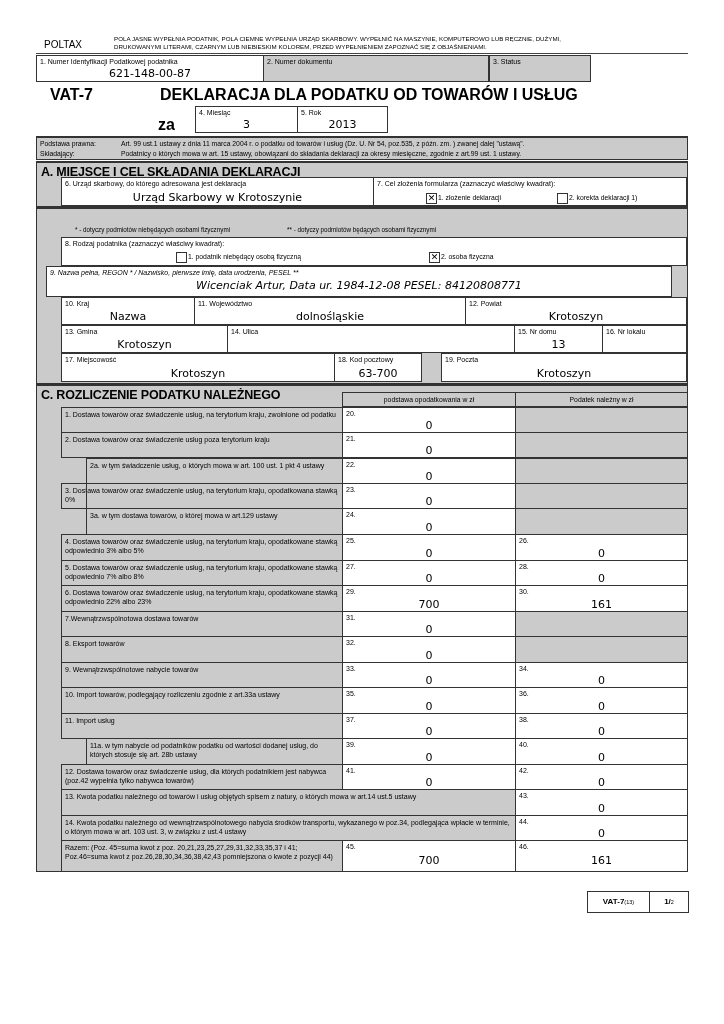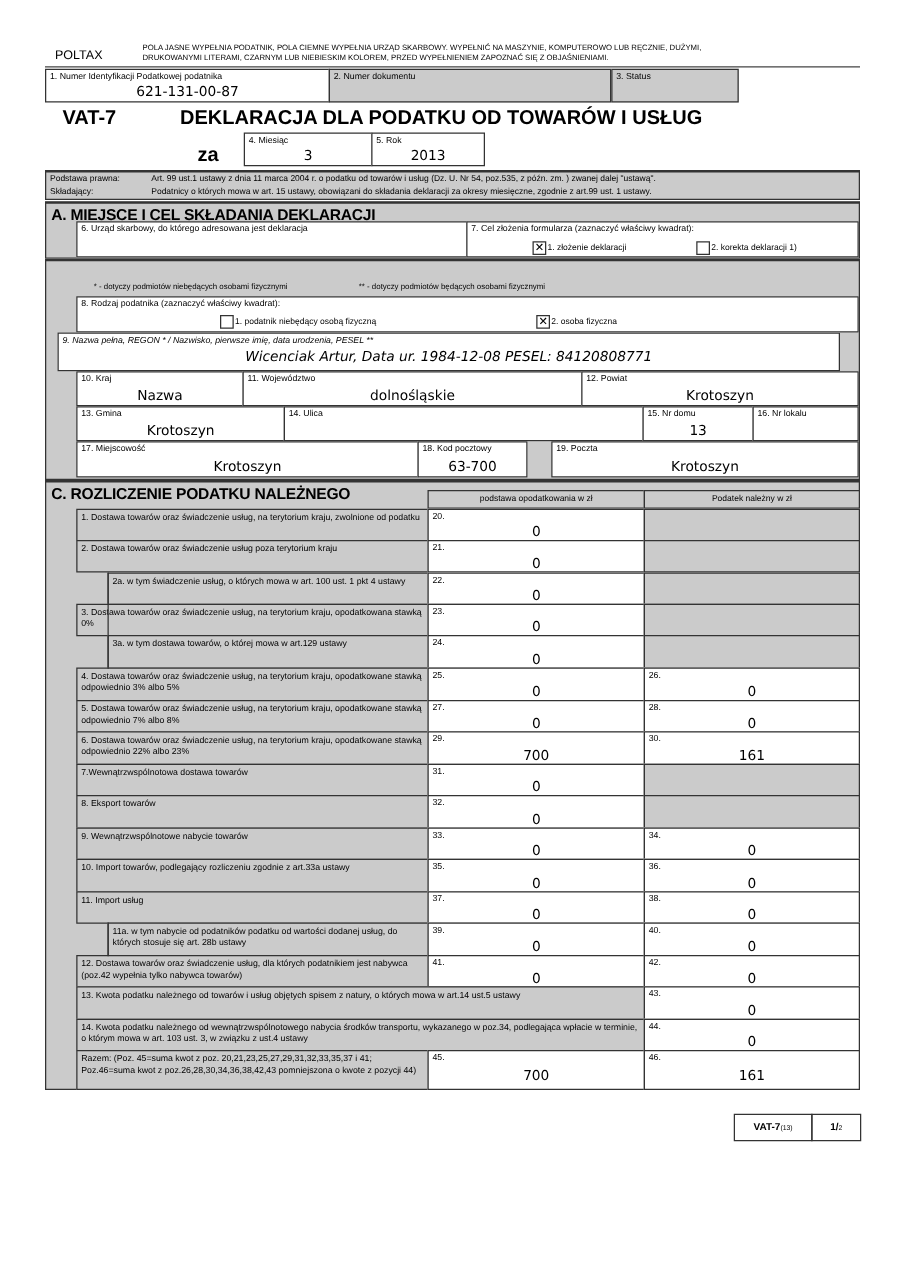--- a/index.html
+++ b/index.html
@@ -27,31 +27,31 @@
 
 <div class="abs poltax">POLTAX</div>
 <div class="abs instr">
   <div>POLA JASNE WYPEŁNIA PODATNIK, POLA CIEMNE WYPEŁNIA URZĄD SKARBOWY. WYPEŁNIĆ NA MASZYNIE, KOMPUTEROWO LUB RĘCZNIE, DUŻYMI,</div>
   <div>DRUKOWANYMI LITERAMI, CZARNYM LUB NIEBIESKIM KOLOREM, PRZED WYPEŁNIENIEM ZAPOZNAĆ SIĘ Z OBJAŚNIENIAMI.</div>
 </div>
 <div class="abs topline"></div>
 
 <div class="abs box white" style="left:36px;top:55px;width:228px;height:27px;">
   <span class="lbl">1. Numer Identyfikacji Podatkowej podatnika</span>
-  <span class="val">621-131-00-87</span>
+  <span class="val">621-148-00-87</span>
 </div>
 <div class="abs box gray" style="left:263px;top:55px;width:226px;height:27px;">
   <span class="lbl">2. Numer dokumentu</span>
 </div>
 <div class="abs box gray" style="left:489px;top:55px;width:102px;height:27px;">
   <span class="lbl">3. Status</span>
 </div>
 
 <div class="abs big-title" style="left:50px;top:86px;">VAT-7</div>
-<div class="abs big-title" style="left:144px;top:86px;">DEKLARACJA DLA PODATKU OD TOWARÓW I USŁUG</div>
+<div class="abs big-title" style="left:160px;top:86px;">DEKLARACJA DLA PODATKU OD TOWARÓW I USŁUG</div>
 <div class="abs big-title" style="left:158px;top:116px;">za</div>
 <div class="abs box white" style="left:195px;top:106px;width:103px;height:27px;">
   <span class="lbl">4. Miesiąc</span>
   <span class="val">3</span>
 </div>
 <div class="abs box white" style="left:297px;top:106px;width:91px;height:27px;">
   <span class="lbl">5. Rok</span>
   <span class="val">2013</span>
 </div>
 
@@ -60,20 +60,21 @@
   <div class="abs small" style="left:84px;top:1px;white-space:nowrap;">Art. 99 ust.1 ustawy z dnia 11 marca 2004 r. o podatku od towarów i usług (Dz. U. Nr 54, poz.535, z późn. zm. ) zwanej dalej "ustawą".</div>
   <div class="abs small" style="left:3px;top:11px;">Składający:</div>
   <div class="abs small" style="left:84px;top:11px;white-space:nowrap;">Podatnicy o których mowa w art. 15 ustawy, obowiązani do składania deklaracji za okresy miesięczne, zgodnie z art.99 ust. 1 ustawy.</div>
 </div>
 
 <div class="abs box gray" style="left:36px;top:161px;width:652px;height:46px;border-top:2px solid #333;">
   <span class="sec-title">A. MIEJSCE I CEL SKŁADANIA DEKLARACJI</span>
 </div>
 <div class="abs box white" style="left:61px;top:177px;width:313px;height:29px;">
   <span class="lbl">6. Urząd skarbowy, do którego adresowana jest deklaracja</span>
+  <span class="val">Urząd Skarbowy w Krotoszynie</span>
 </div>
 <div class="abs box white" style="left:373px;top:177px;width:314px;height:29px;">
   <span class="lbl">7. Cel złożenia formularza (zaznaczyć właściwy kwadrat):</span>
   <div class="abs small" style="left:52px;top:15px;white-space:nowrap;">
     <span class="cb checked"></span><span>1. złożenie deklaracji</span>
   </div>
   <div class="abs small" style="left:183px;top:15px;white-space:nowrap;">
     <span class="cb"></span><span>2. korekta deklaracji 1)</span>
   </div>
 </div>

